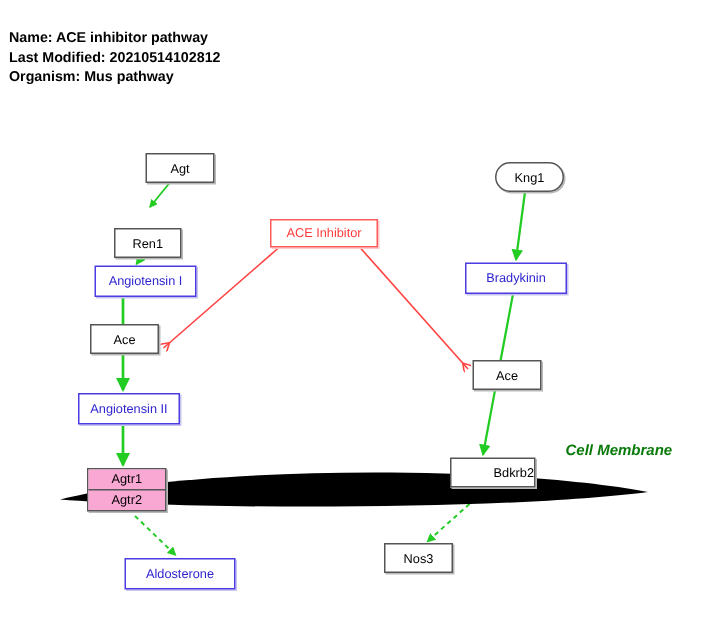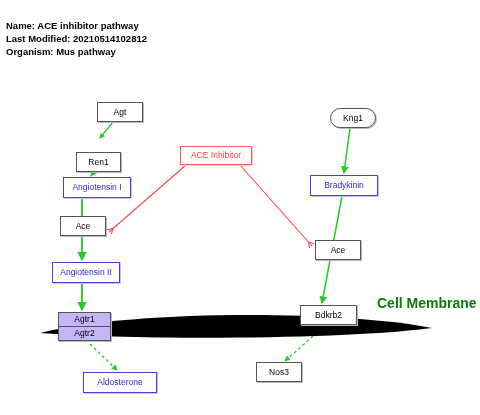--- a/index.html
+++ b/index.html
@@ -86,21 +86,21 @@
     border: 1px solid #555555;
     box-shadow: 1px 1px 0 0 #b9b9b9;
   }
   .node.stack .sub {
     height: 13px;
     display: flex;
     align-items: center;
     justify-content: center;
     font-size: 8.5px;
     color: #000000;
-    background: #c4b5fd;
+    background: #f9a8d4;
   }
   .node.stack .sub.divided {
     border-top: 1px solid #555555;
   }
 
   
   #membrane {
     position: absolute;
     left: 40px;
     top: 306px;
@@ -108,25 +108,26 @@
     height: 34px;
     z-index: 2;
     pointer-events: none;
   }
 
   
   #membrane-label {
     position: absolute;
     left: 377px;
     top: 295px;
-    font-size: 14px;
+    font-size: 10px;
     font-weight: bold;
     color: #0a7a0a;
     white-space: nowrap;
     z-index: 6;
+    font-style: italic;
   }
 </style>
 </head>
 <body>
 
 <div id="header">
   <div class="meta-line">Name: ACE inhibitor pathway</div>
   <div class="meta-line">Last Modified: 20210514102812</div>
   <div class="meta-line">Organism: Mus pathway</div>
 </div>
@@ -213,21 +214,21 @@
   </div>
 
   <div class="node metabolite" style="left:310px; top:175px; width:68px; height:21px;">
     <span>Bradykinin</span>
   </div>
 
   <div class="node gene" style="left:315px; top:240px; width:46px; height:20px;">
     <span>Ace</span>
   </div>
 
-  <div class="node gene" style="left:300px; top:305px; width:57px; height:20px;">
+  <div class="node gene" style="left:300px; top:305px; width:57px; height:20px;justify-content:flex-end;">
     <span>Bdkrb2</span>
   </div>
 
   <div class="node gene" style="left:256px; top:362px; width:46px; height:20px;text-align:center;">
     <span>Nos3</span>
   </div>
 
   <div id="membrane-label">Cell Membrane</div>
 
 </div>

